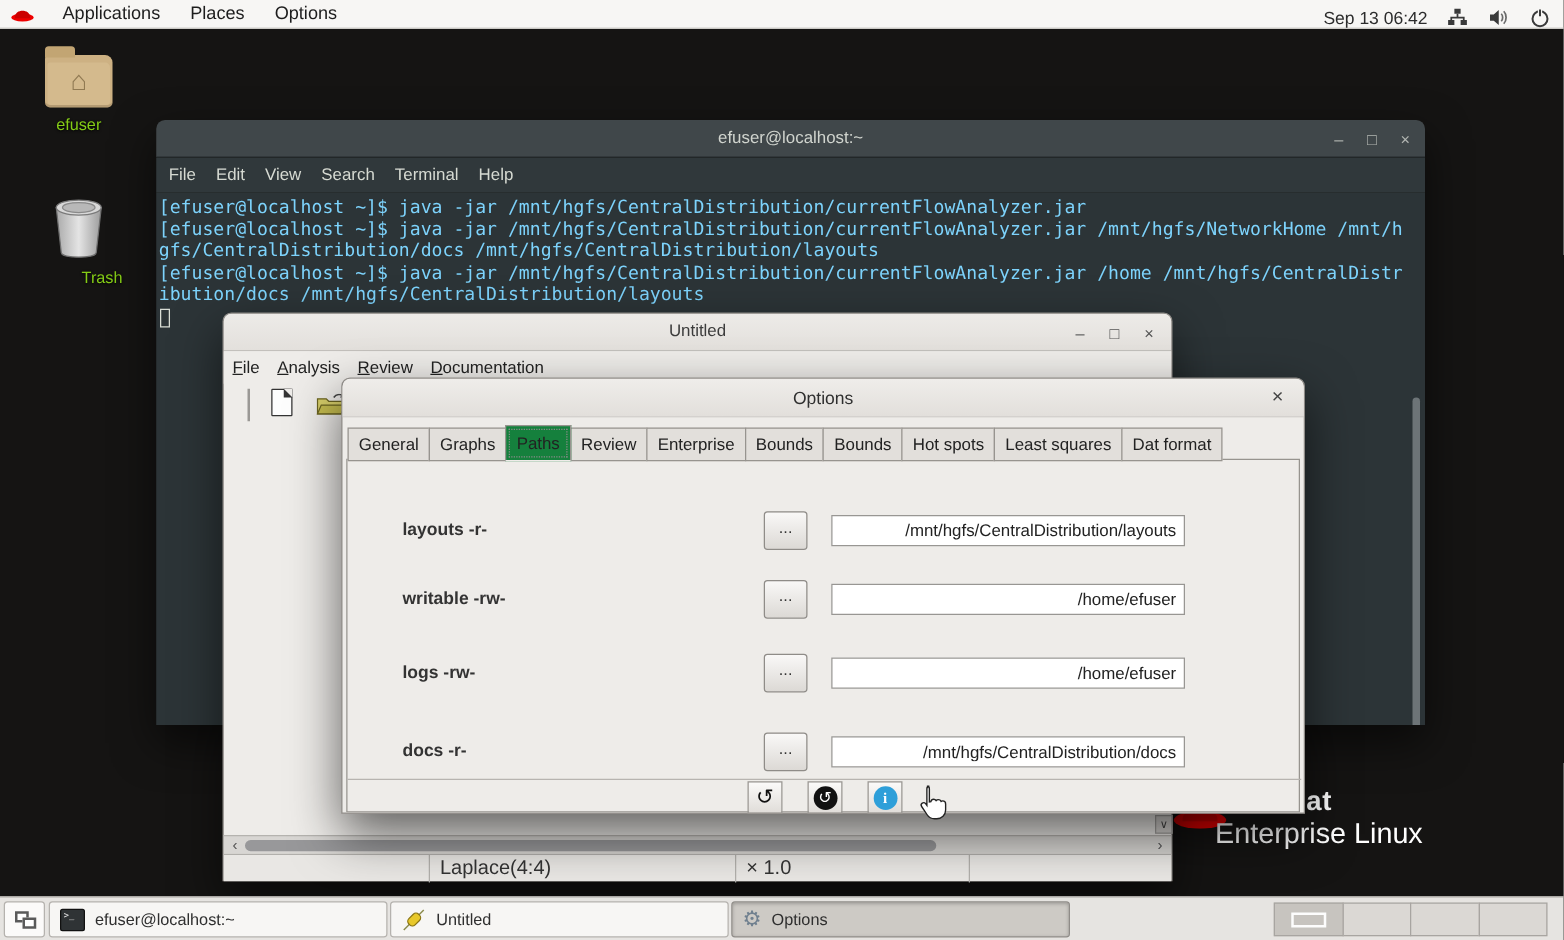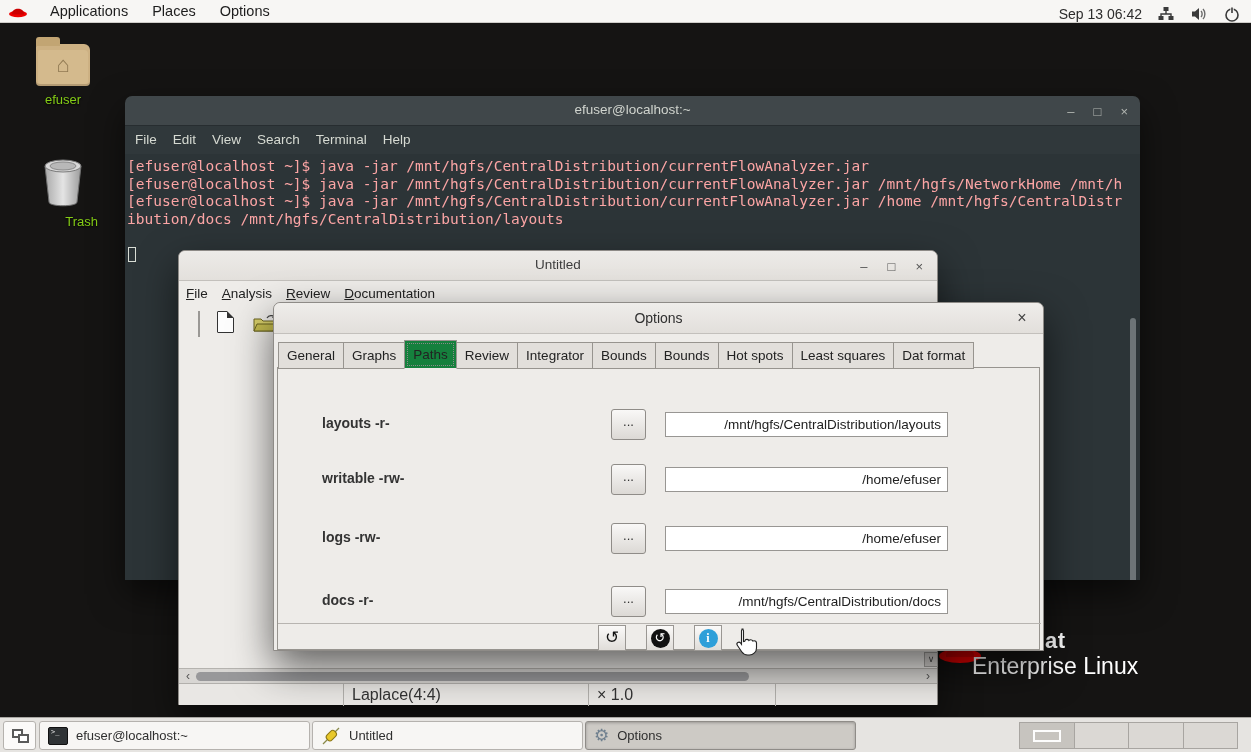--- a/index.html
+++ b/index.html
@@ -39,21 +39,21 @@
   .term-titlebar { height:30px; background:#40474a; border-radius:7px 7px 0 0; position:relative;
           border-bottom:1px solid #272d30; }
   .term-title { position:absolute; left:0; right:0; top:6px; text-align:center; font-size:13.5px; color:#d0d4ce; }
   .term-ctrls { position:absolute; right:12px; top:0; height:30px; display:flex; align-items:center; gap:19px; }
   .term-ctrl { color:#b2b6b2; font-size:13px; line-height:1; cursor:default; }
   .term-menubar { height:28px; background:#30383b; display:flex; align-items:center; }
   .term-menu-item { padding:0 8px; font-size:13.5px; color:#d6dad2; line-height:28px; }
   .term-menu-item:first-child { margin-left:2px; }
   .term-body { position:relative; height:426px; background:#2c3437; padding:4px 0 0 2px; overflow:hidden; }
   .t-line { white-space:pre; font-family:"DejaVu Sans Mono", monospace; font-size:14.5px;
-            line-height:17.6px; color:#fca5a5; }
+            line-height:17.6px; color:#7dd3fc; }
   .t-cursor { position:absolute; left:3px; top:93px; width:8px; height:15px; border:1px solid #d9ddd5; }
   .term-scroll { position:absolute; right:4px; top:164px; width:6px; height:392px; background:#6d7477; border-radius:3px; }
 
   
   .appwin { position:absolute; left:178px; top:250px; width:760px; height:455px; z-index:20;
             background:#eeece9; border:1px solid #8e8b87; border-radius:7px 7px 0 0;
             box-shadow:0 16px 38px rgba(0,0,0,.55); }
   .app-titlebar { position:relative; height:30px; background:linear-gradient(#edebe8,#e3e0dc);
             border-bottom:1px solid #c3c0bc; border-radius:7px 7px 0 0; }
   .app-title { position:absolute; left:0; right:0; top:6px; text-align:center; font-size:13.5px; color:#3c3c3c; }
@@ -189,20 +189,21 @@
       <span class="term-menu-item">File</span>
       <span class="term-menu-item">Edit</span>
       <span class="term-menu-item">View</span>
       <span class="term-menu-item">Search</span>
       <span class="term-menu-item">Terminal</span>
       <span class="term-menu-item">Help</span>
     </div>
     <div class="term-body">
       <div class="t-line">[efuser@localhost ~]$ java -jar /mnt/hgfs/CentralDistribution/currentFlowAnalyzer.jar</div>
       <div class="t-line">[efuser@localhost ~]$ java -jar /mnt/hgfs/CentralDistribution/currentFlowAnalyzer.jar /mnt/hgfs/NetworkHome /mnt/h</div>
+      <div class="t-line">gfs/CentralDistribution/docs /mnt/hgfs/CentralDistribution/layouts</div>
       <div class="t-line">[efuser@localhost ~]$ java -jar /mnt/hgfs/CentralDistribution/currentFlowAnalyzer.jar /home /mnt/hgfs/CentralDistr</div>
       <div class="t-line">ibution/docs /mnt/hgfs/CentralDistribution/layouts</div>
       <div class="t-cursor"></div>
       <div class="term-scroll"></div>
     </div>
   </div>
 
   <div class="appwin">
     <div class="app-titlebar">
       <span class="app-title">Untitled</span>
@@ -246,21 +247,21 @@
     <div class="dlg-titlebar">
       <span class="dlg-title">Options</span>
       <span class="dlg-close">×</span>
     </div>
     <div class="dlg-body"></div>
     <div class="tabbar">
       <span class="tab">General</span>
       <span class="tab">Graphs</span>
       <span class="tab active">Paths</span>
       <span class="tab">Review</span>
-      <span class="tab">Integrator</span>
+      <span class="tab">Enterprise</span>
       <span class="tab">Bounds</span>
       <span class="tab">Bounds</span>
       <span class="tab">Hot spots</span>
       <span class="tab">Least squares</span>
       <span class="tab">Dat format</span>
     </div>
 
     <div class="dlg-row row-y0">
       <span class="row-label">layouts -r-</span>
       <div class="browse-btn">...</div>

